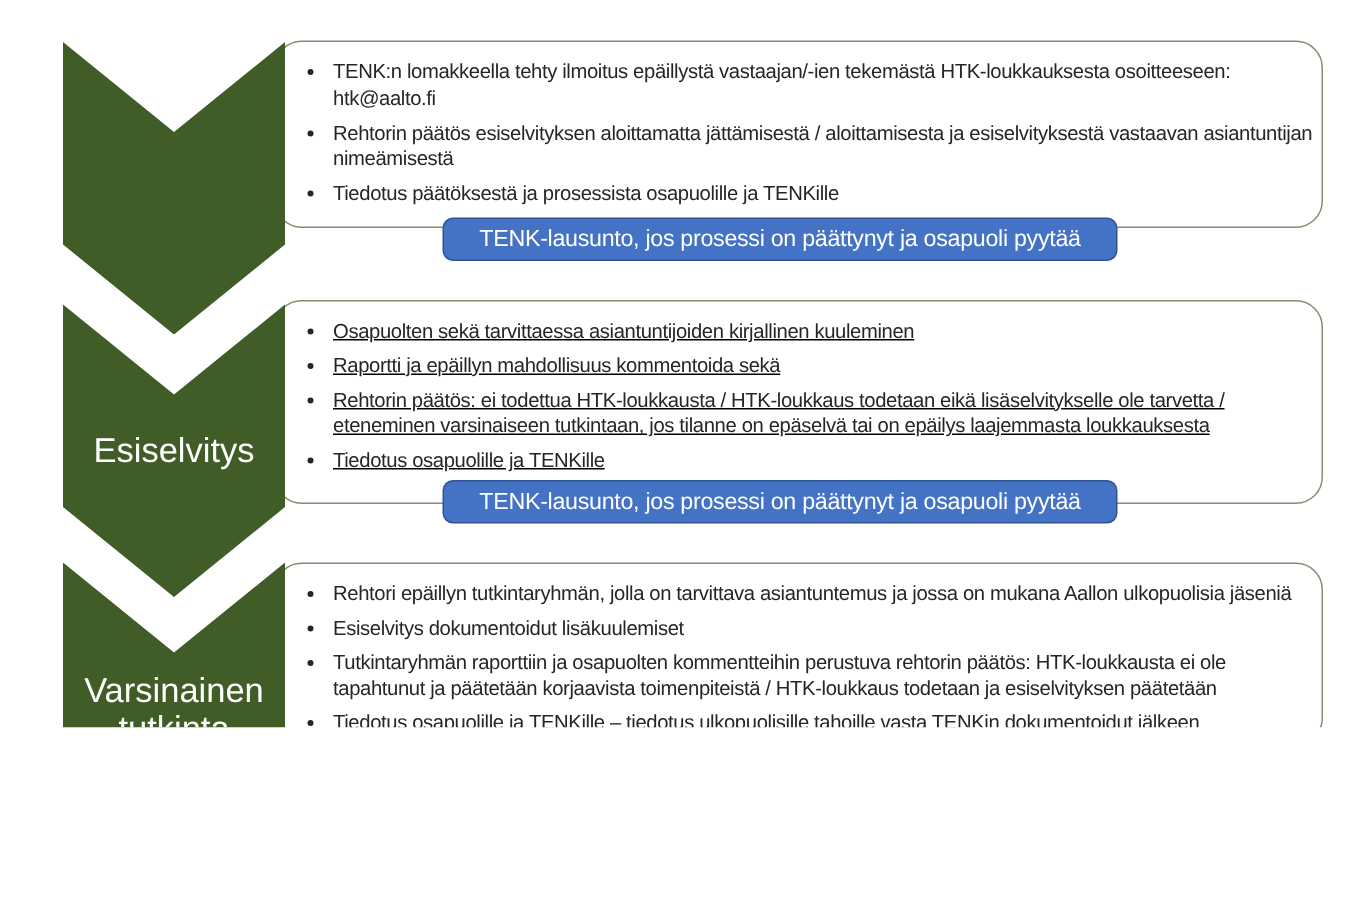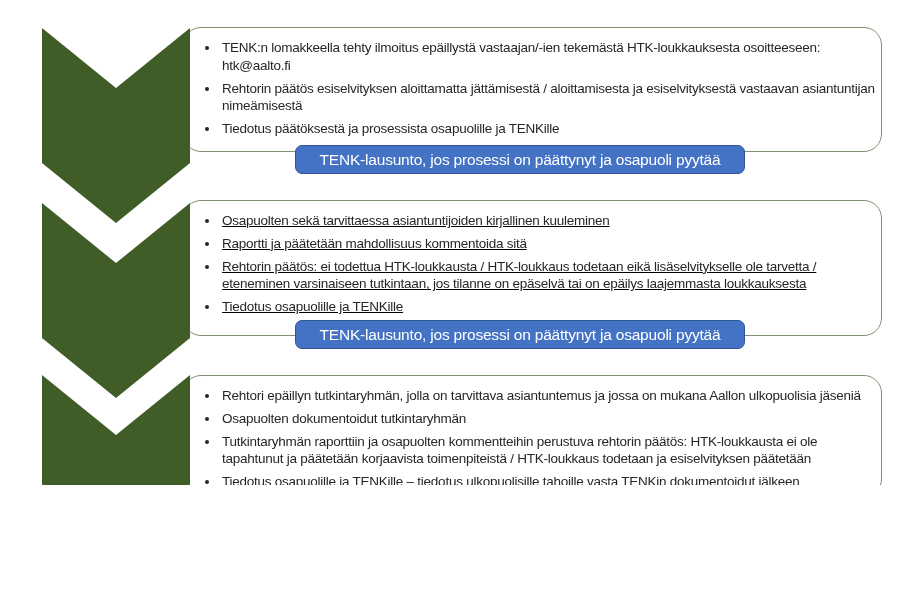--- a/index.html
+++ b/index.html
@@ -71,35 +71,37 @@
     </ul>
   </div>
   <svg class="chevron chv-1" viewBox="0 0 148 195" preserveAspectRatio="none">
     <polygon points="0,0 74,60 148,0 148,135 74,195 0,135"></polygon>
   </svg>
   <div class="badge bdg-1">TENK-lausunto, jos prosessi on päättynyt ja osapuoli pyytää</div>
 
   <div class="info-box box-2">
     <ul class="bullets">
       <li>Osapuolten sekä tarvittaessa asiantuntijoiden kirjallinen kuuleminen</li>
-      <li>Raportti ja päätetään mahdollisuus kommentoida sitä</li>
+      <li>Raportti ja epäillyn mahdollisuus kommentoida sekä</li>
       <li>Rehtorin päätös: ei todettua HTK-loukkausta / HTK-loukkaus todetaan eikä lisäselvitykselle ole tarvetta / eteneminen varsinaiseen tutkintaan, jos tilanne on epäselvä tai on epäilys laajemmasta loukkauksesta</li>
       <li>Tiedotus osapuolille ja TENKille</li>
     </ul>
   </div>
   <svg class="chevron chv-2" viewBox="0 0 148 195" preserveAspectRatio="none">
     <polygon points="0,0 74,60 148,0 148,135 74,195 0,135"></polygon>
   </svg>
+  <div class="stage-label lbl-2">Esiselvitys</div>
   <div class="badge bdg-2">TENK-lausunto, jos prosessi on päättynyt ja osapuoli pyytää</div>
 
   <div class="info-box box-3">
     <ul class="bullets">
       <li>Rehtori epäillyn tutkintaryhmän, jolla on tarvittava asiantuntemus ja jossa on mukana Aallon ulkopuolisia jäseniä</li>
-      <li>Osapuolten dokumentoidut tutkintaryhmän</li>
+      <li>Esiselvitys dokumentoidut lisäkuulemiset</li>
       <li>Tutkintaryhmän raporttiin ja osapuolten kommentteihin perustuva rehtorin päätös: HTK-loukkausta ei ole tapahtunut ja päätetään korjaavista toimenpiteistä / HTK-loukkaus todetaan ja esiselvityksen päätetään</li>
       <li>Tiedotus osapuolille ja TENKille – tiedotus ulkopuolisille tahoille vasta TENKin dokumentoidut jälkeen</li>
     </ul>
   </div>
   <svg class="chevron chv-3" viewBox="0 0 148 195" preserveAspectRatio="none">
     <polygon points="0,0 74,60 148,0 148,135 74,195 0,135"></polygon>
   </svg>
+  <div class="stage-label lbl-3">Varsinainen tutkinta</div>
 
 </div>
 
 </body></html>

